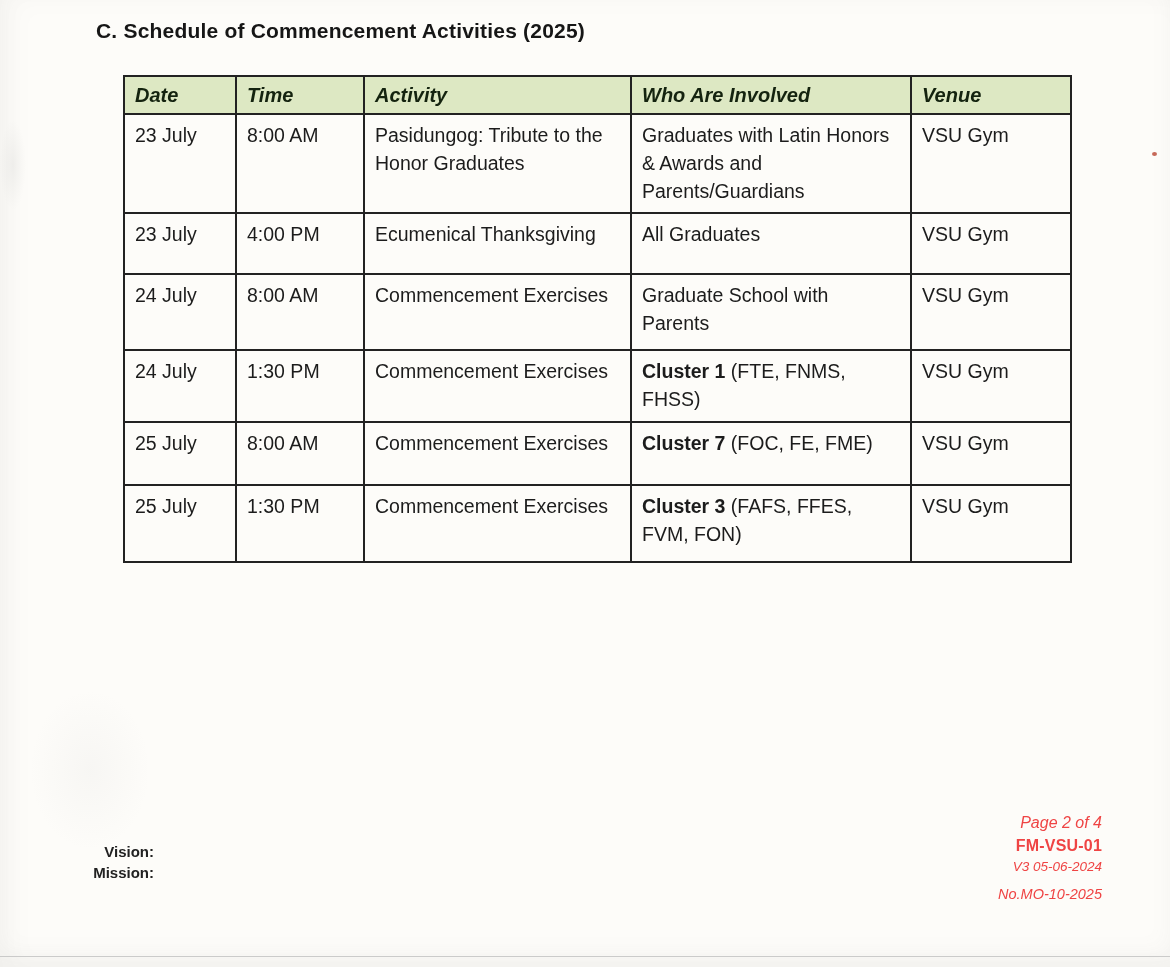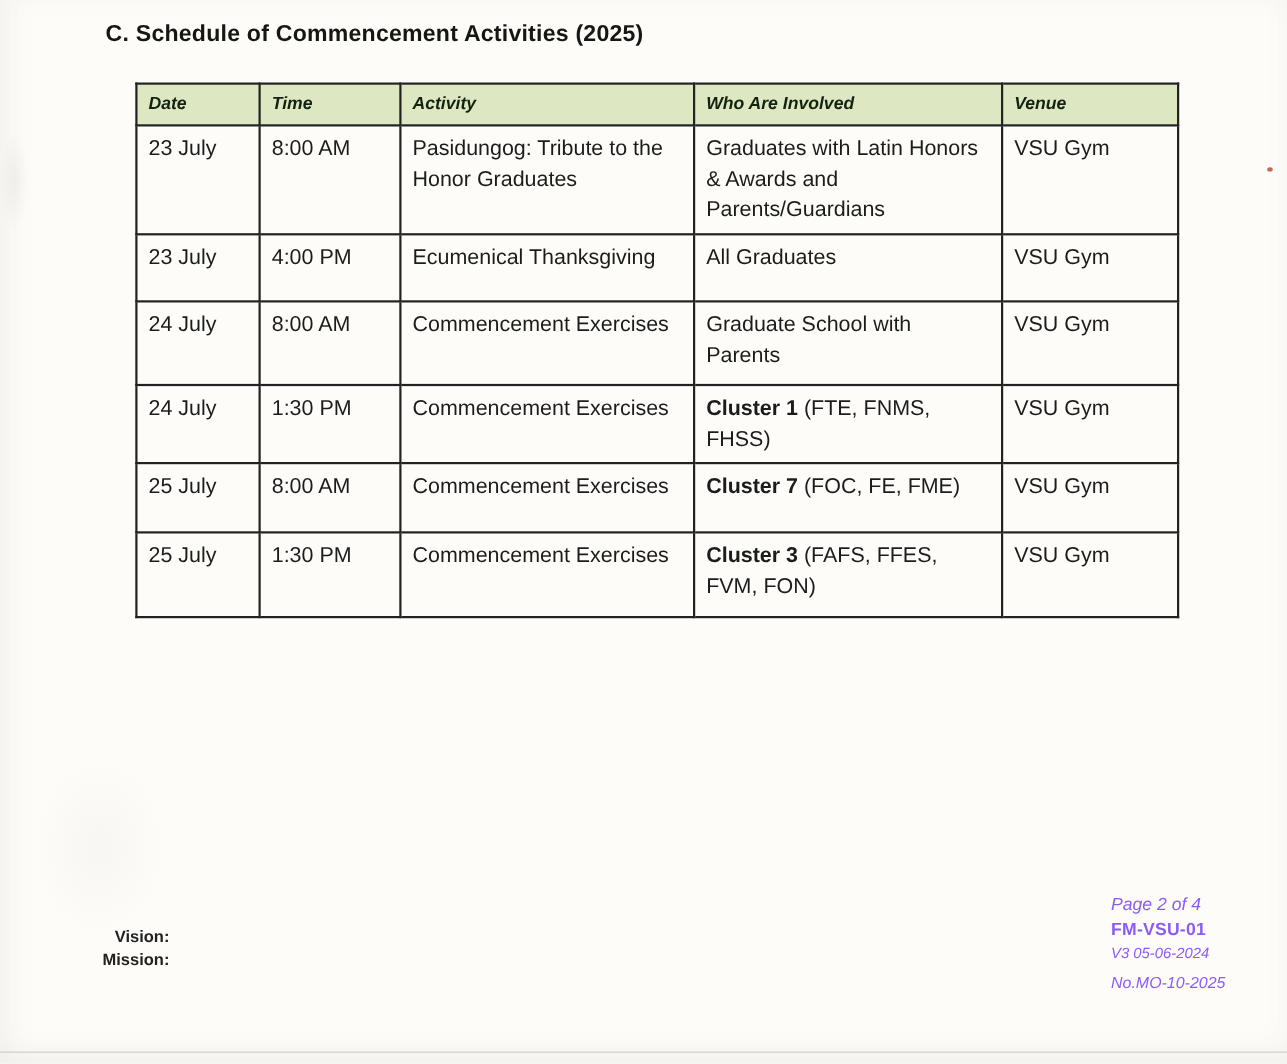--- a/index.html
+++ b/index.html
@@ -45,21 +45,21 @@
     border: 2px solid var(--table-border, #222222);
     text-align: left;
     vertical-align: top;
     padding: 7px 10px;
     line-height: 1.42;
   }
   table.schedule th {
     background: var(--header-bg, #dde8c3);
     font-style: italic;
     font-weight: bold;
-    font-size: 16px;
+    font-size: 20px;
     height: 38px;
     vertical-align: middle;
     color: #14230f;
     padding-top: 4px;
     padding-bottom: 4px;
   }
   td.cell-activity { padding-right: 58px; }
   td.cell-involved { padding-right: 34px; }
   tr.r1 td { height: 89px; }
   tr.r2 td { height: 61px; }
@@ -81,26 +81,26 @@
   .footer-label {
     width: 97px;
     font-weight: bold;
     flex: 0 0 97px;
     text-align: right;
   }
   .footer-text { width: 740px; }
 
   .footer-right {
     position: absolute;
-    right: 56px;
+    right: 68px;
     top: 812px;
-    text-align: left;
+    text-align: right;
     font-size: 15px;
     line-height: 1.42;
-    color: #8b5cf6;
+    color: #ef4444;
   }
   .fr-page  { font-style: italic; font-size: 16px; }
   .fr-code  { font-weight: bold; font-size: 16px; letter-spacing: 0.2px; }
   .fr-ver   { font-style: italic; font-size: 13.5px; }
   .fr-memo  { font-style: italic; font-size: 14.5px; margin-top: 7px; }
 
   .scan-bottom-line {
     position: absolute;
     left: 0; right: 0; top: 956px;
     height: 1px;

